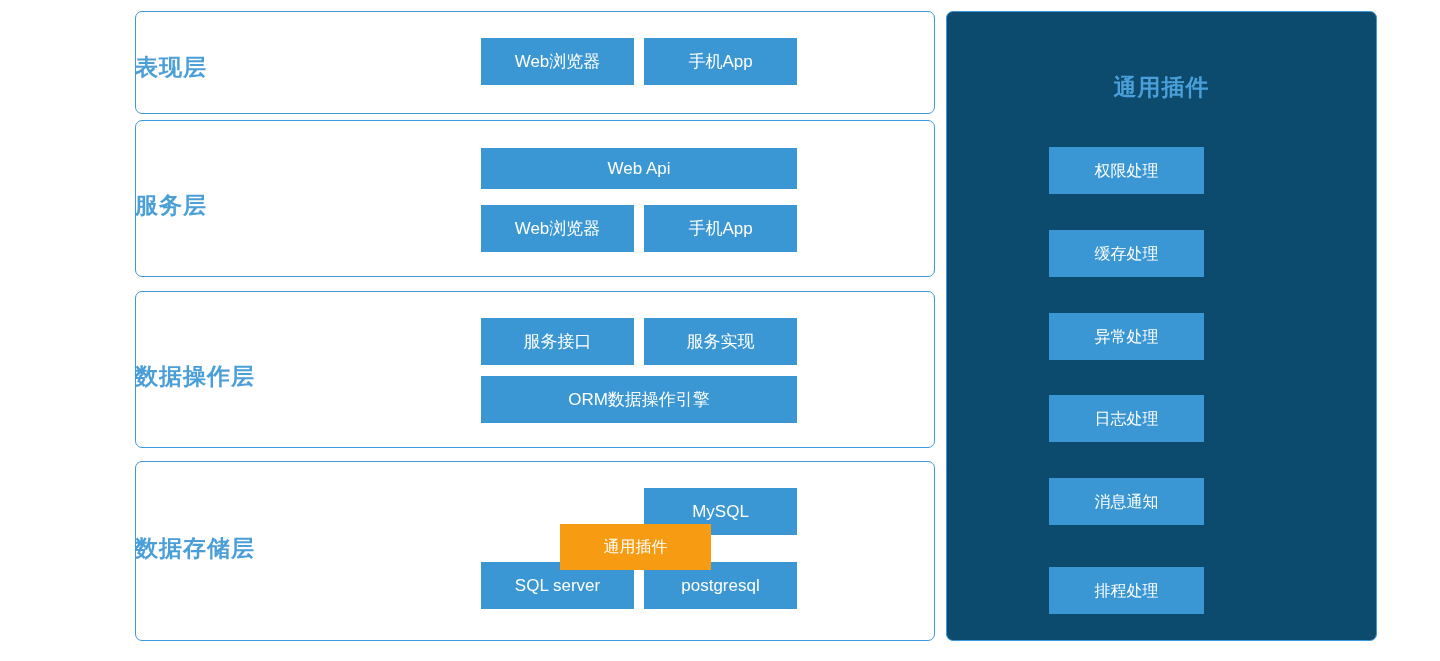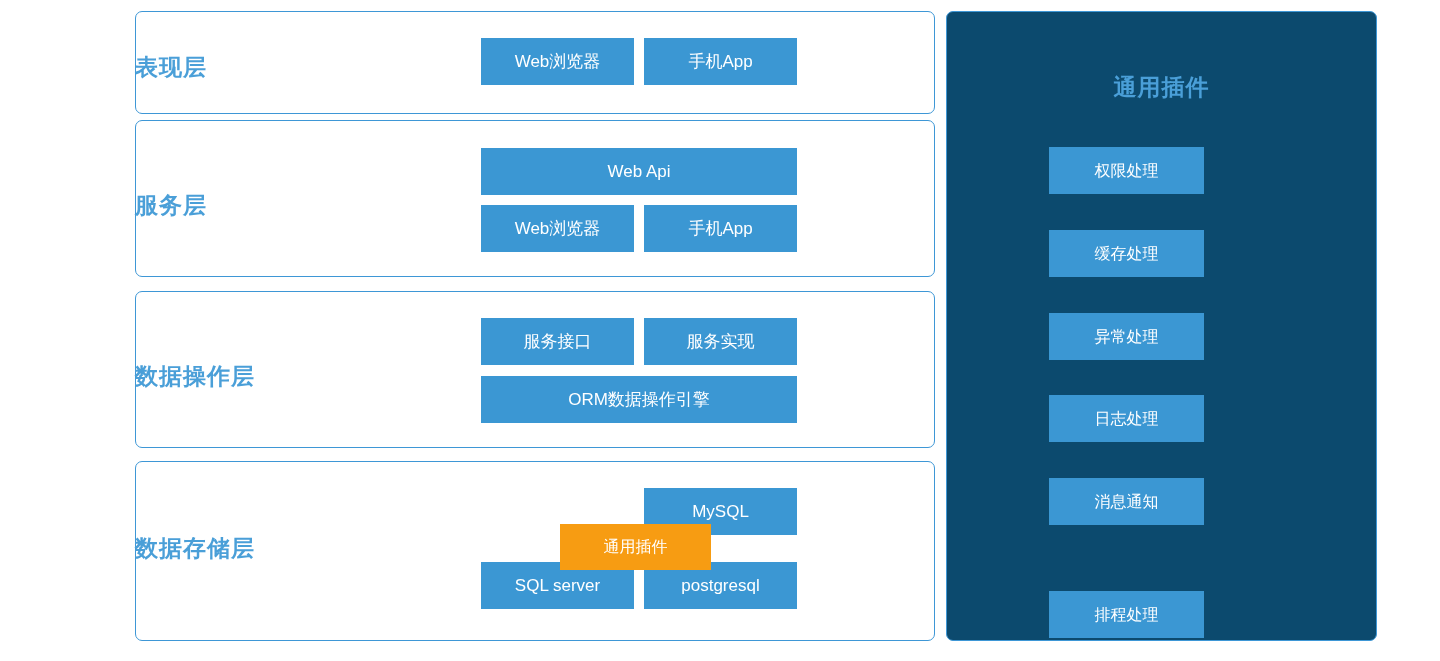--- a/index.html
+++ b/index.html
@@ -110,28 +110,28 @@
     </div>
 
   <div class="plugin-panel">
     <div class="plugin-title">通用插件</div>
     <div id="plugins-root">
         <div class="plugin-box" style="top: 135px;">权限处理</div>
         <div class="plugin-box" style="top: 218px;">缓存处理</div>
         <div class="plugin-box" style="top: 301px;">异常处理</div>
         <div class="plugin-box" style="top: 383px;">日志处理</div>
         <div class="plugin-box" style="top: 466px;">消息通知</div>
-        <div class="plugin-box" style="top: 579px;">排程处理</div>
+        <div class="plugin-box" style="top: 555px;">排程处理</div>
       </div>
   </div>
 <div class="layer-label" style="top: 52px; left: 135px; width: 345px;">表现层</div>
     <div class="box" style="left: 481px; top: 38px; width: 153px; height: 47px;">Web浏览器</div>
     <div class="box" style="left: 644px; top: 38px; width: 153px; height: 47px;">手机App</div>
     <div class="layer-label" style="top: 190px; left: 135px; width: 345px;">服务层</div>
-    <div class="box" style="left: 481px; top: 148px; width: 316px; height: 47px;">Web Api</div>
+    <div class="box" style="left: 481px; top: 148px; width: 316px; height: 41px;">Web Api</div>
     <div class="box" style="left: 481px; top: 205px; width: 153px; height: 47px;">Web浏览器</div>
     <div class="box" style="left: 644px; top: 205px; width: 153px; height: 47px;">手机App</div>
     <div class="layer-label" style="top: 361px; left: 135px; width: 345px;">数据操作层</div>
     <div class="box" style="left: 481px; top: 318px; width: 153px; height: 47px;">服务接口</div>
     <div class="box" style="left: 644px; top: 318px; width: 153px; height: 47px;">服务实现</div>
     <div class="box" style="left: 481px; top: 376px; width: 316px; height: 47px;">ORM数据操作引擎</div>
     <div class="layer-label" style="top: 533px; left: 135px; width: 345px;">数据存储层</div>
     <div class="box" style="left: 644px; top: 488px; width: 153px; height: 47px;">MySQL</div>
     <div class="box" style="left: 481px; top: 562px; width: 153px; height: 47px;">SQL server</div>
     <div class="box" style="left: 644px; top: 562px; width: 153px; height: 47px;">postgresql</div>

